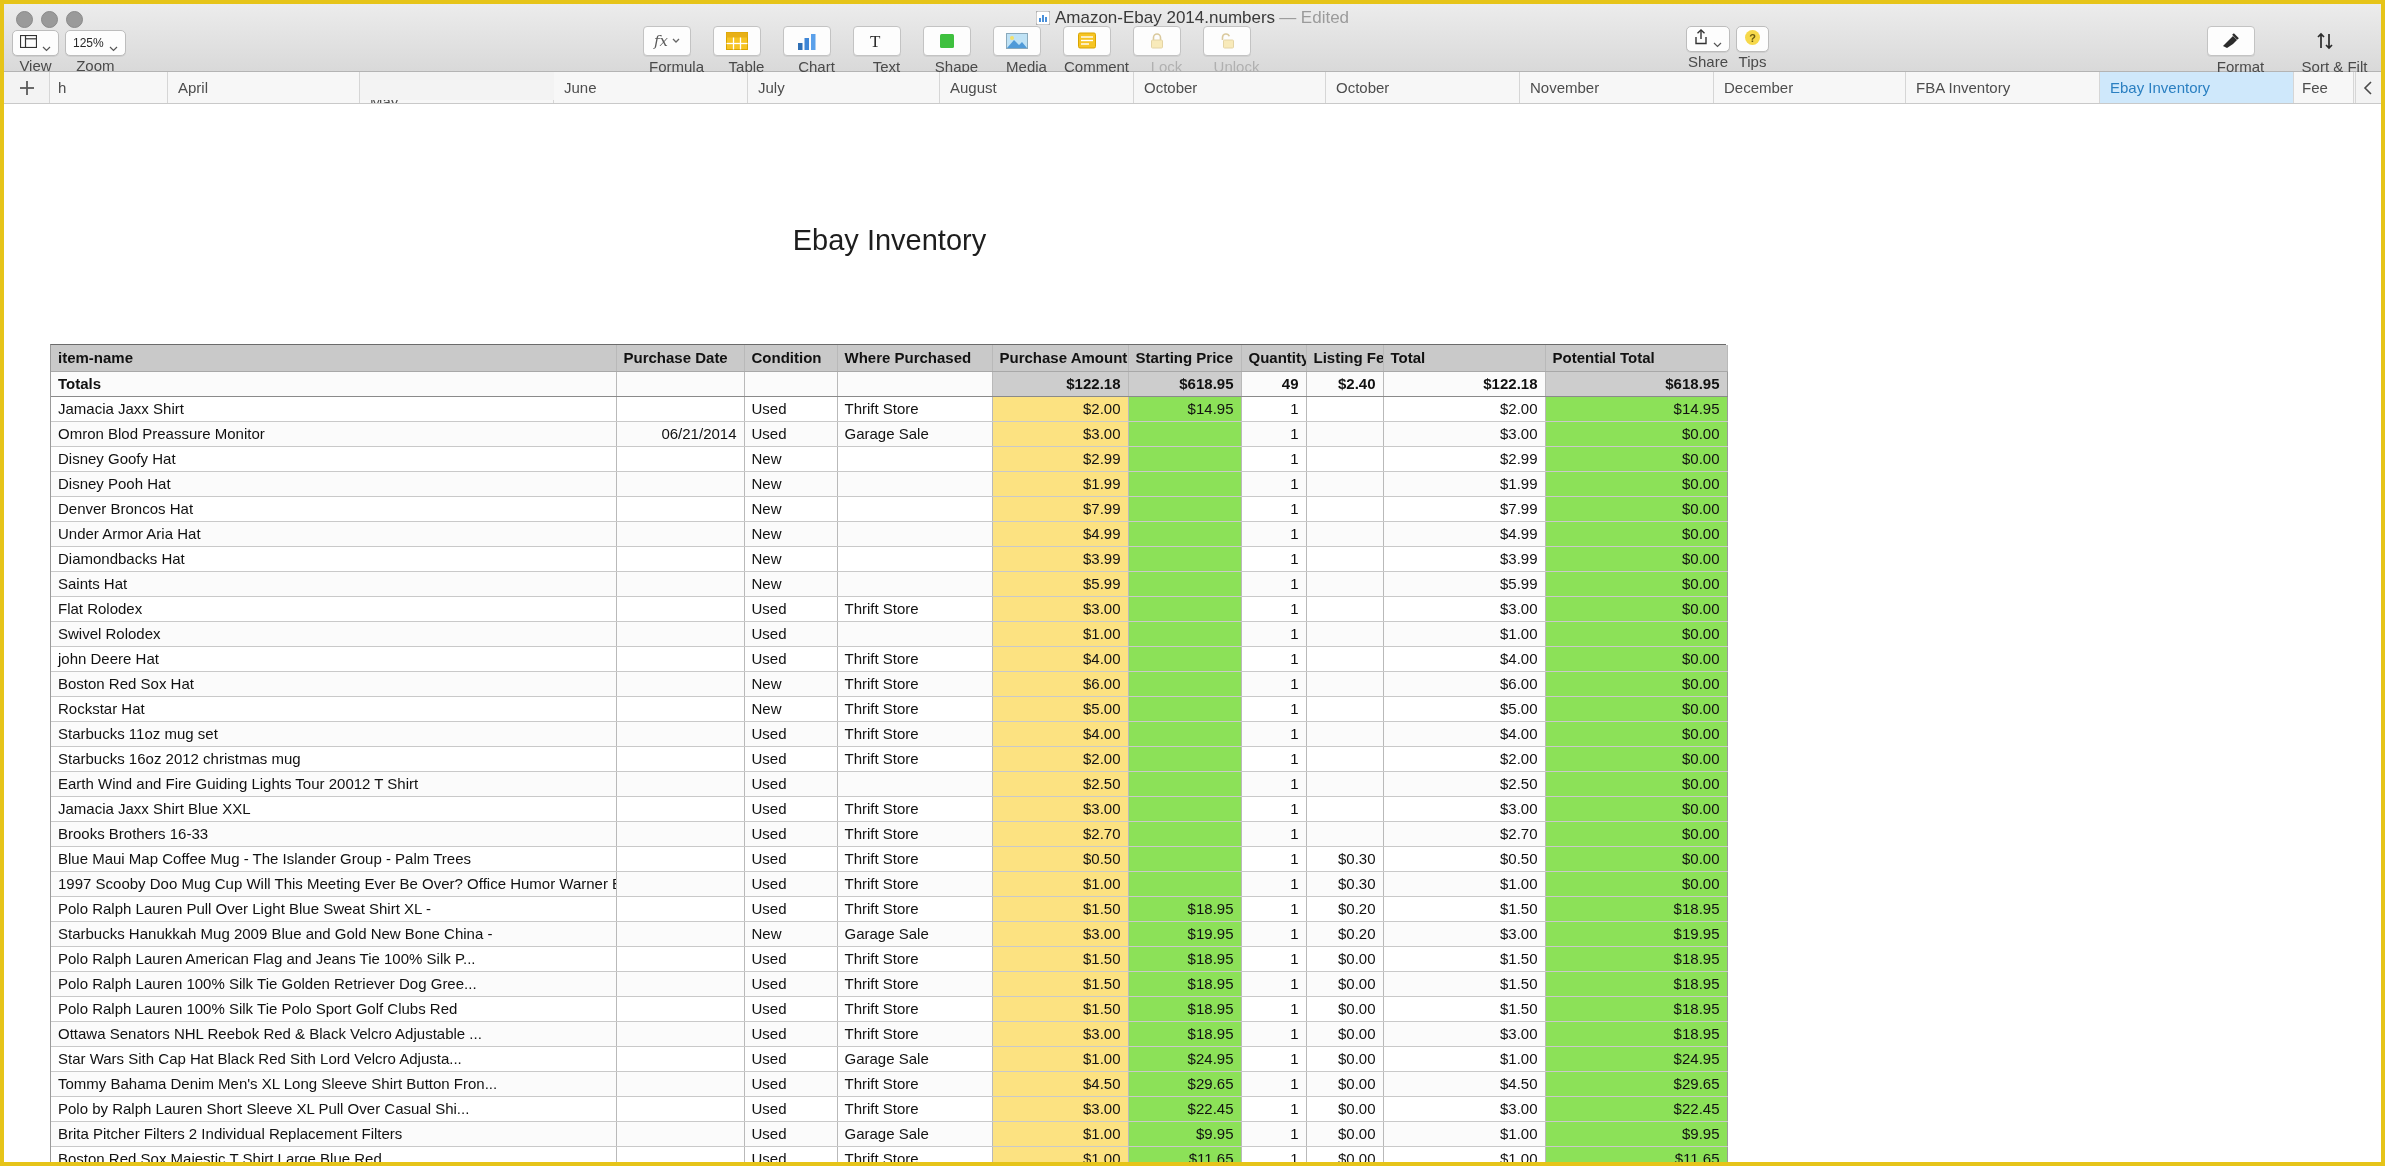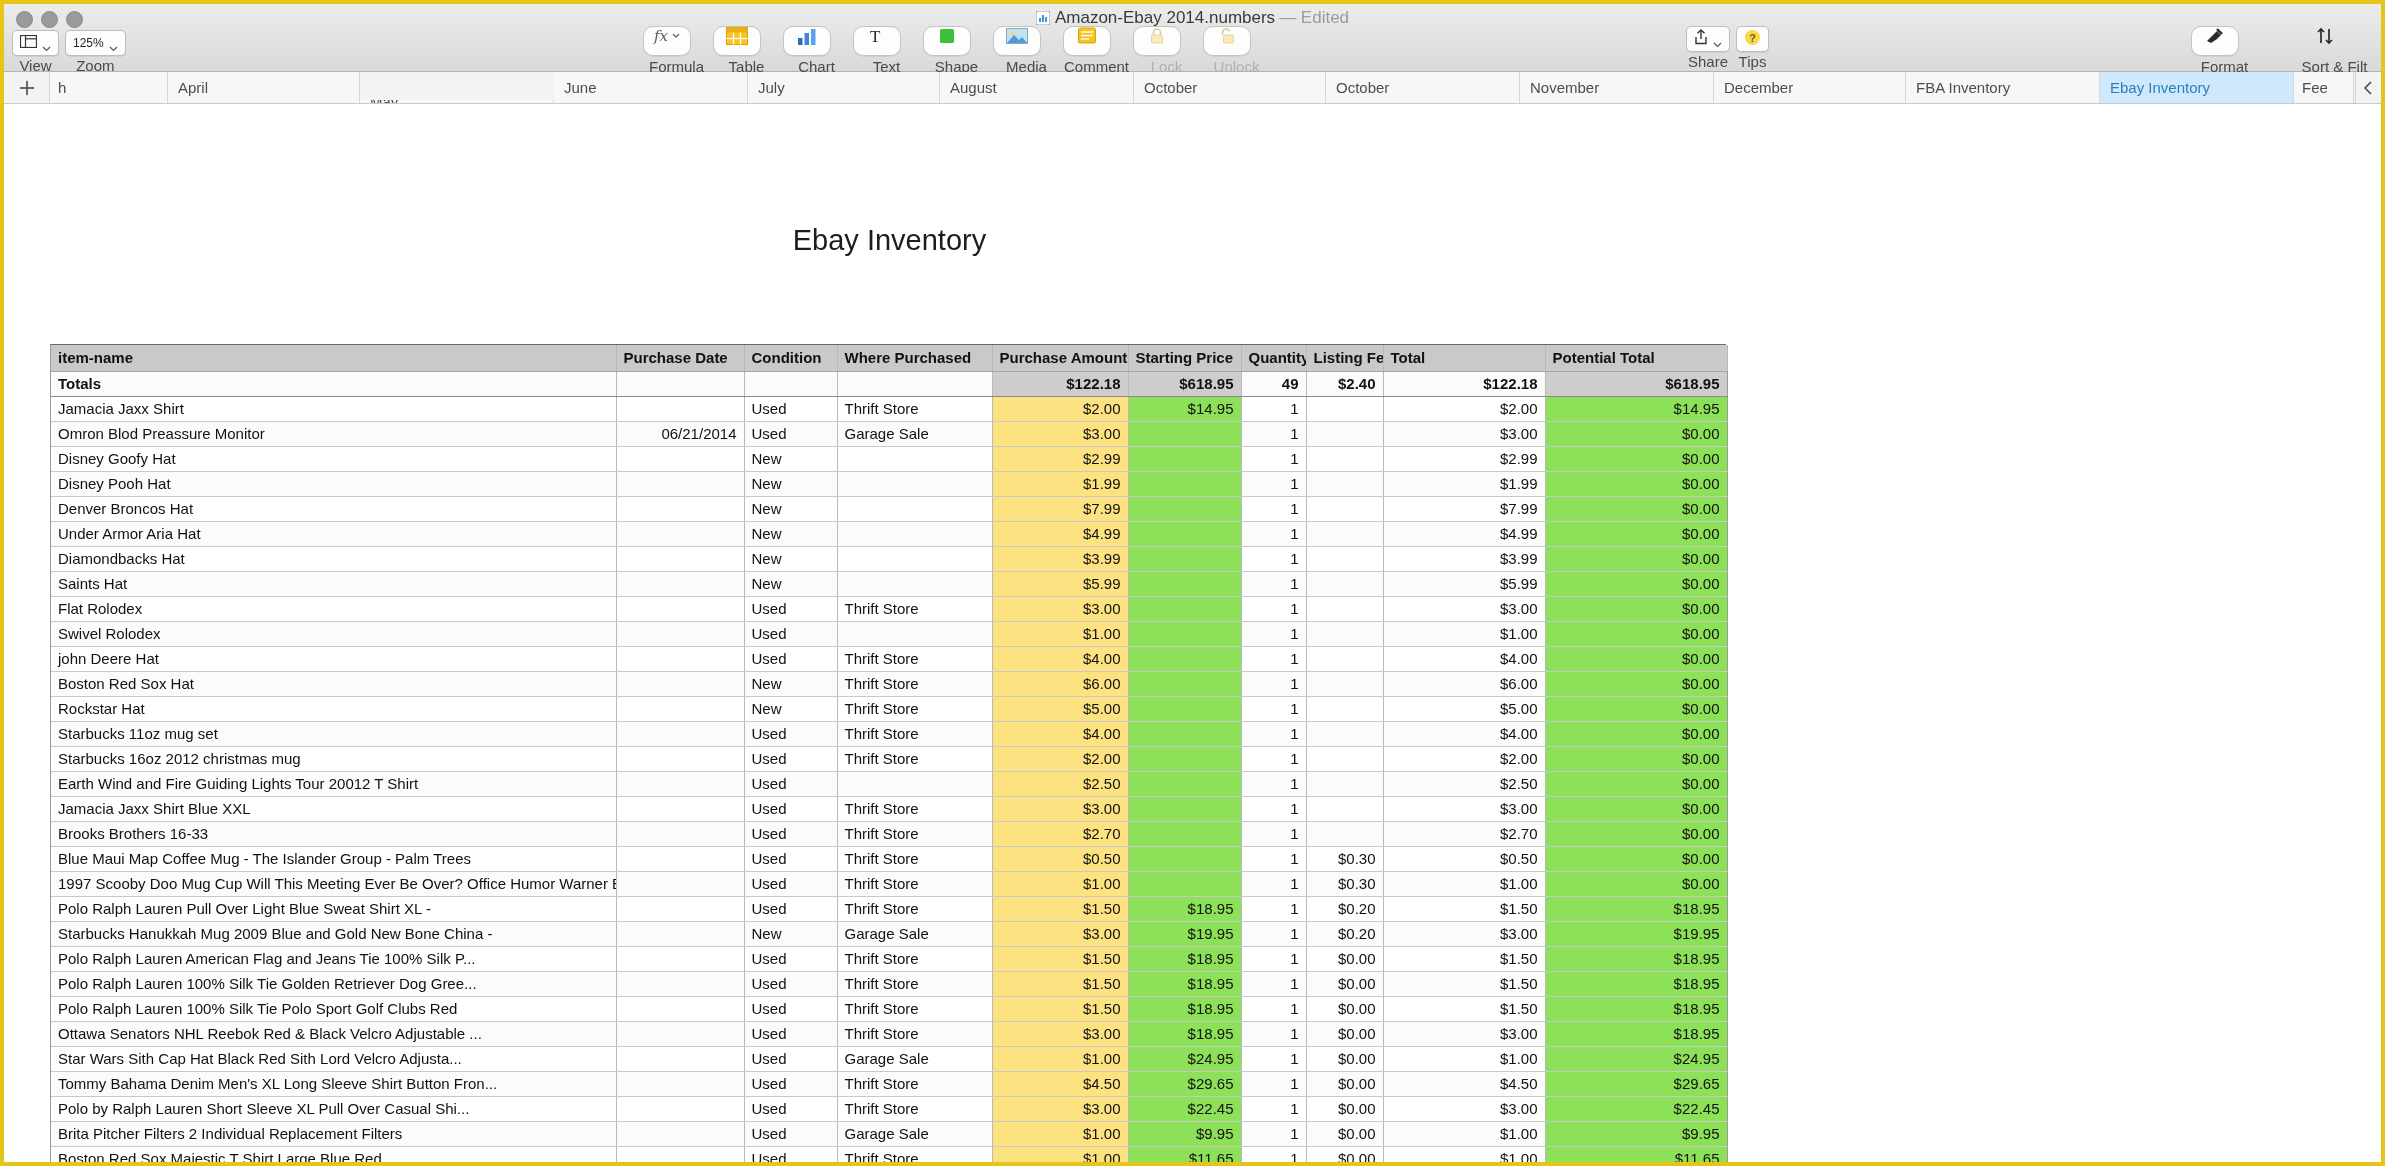--- a/index.html
+++ b/index.html
@@ -65,37 +65,37 @@
   
   #center-tools {
     position: absolute; left: 630px; top: 22px;
     display: flex; align-items: flex-start; gap: 4px;
   }
   .tbtn {
     display: flex; flex-direction: column; align-items: center;
     width: 66px; cursor: default;
   }
   .tbtn .glyph {
-    width: 48px; height: 30px; border-radius: 10px;
+    width: 48px; height: 30px; border-radius: 4px;
     background: #fdfdfd; border: 1px solid #c3c3c3;
-    display: flex; justify-content: center;
+    display: flex; align-items: center; justify-content: center;
     box-shadow: 0 1px 0 rgba(0,0,0,.06);
   }
   .tbtn.flat .glyph { background: transparent; border-color: transparent; box-shadow: none; }
   .tbtn .cap { font-size: 15px; color: #4a4a4a; margin-top: 3px; line-height: 1; white-space: nowrap; padding-left: 19px; }
   .tbtn .cap.dim { color: #b0b0b0; }
 
   
   #right-tools {
     position: absolute; right: 612px; top: 22px;
     display: flex; align-items: flex-start; gap: 6px;
   }
   #far-right-tools {
     position: absolute; right: 10px; top: 22px;
-    display: flex; align-items: flex-start; gap: 18px;
+    display: flex; align-items: flex-start; gap: 2px;
   }
   .tbtn.wide { width: 92px; }
 
   
   #tabbar {
     height: 32px; flex: 0 0 32px;
     background: #f3f3f3;
     border-bottom: 1px solid #c9c9c9;
     display: flex; align-items: stretch;
     position: relative;

